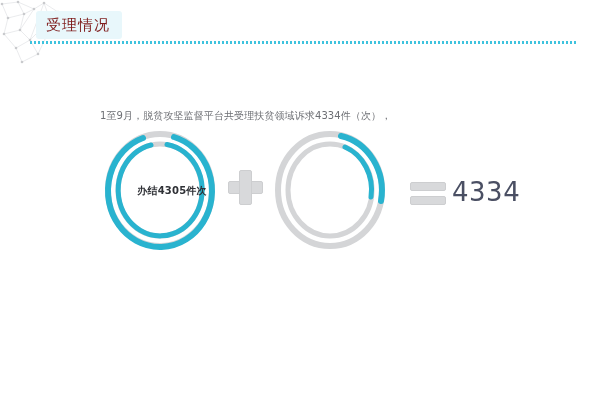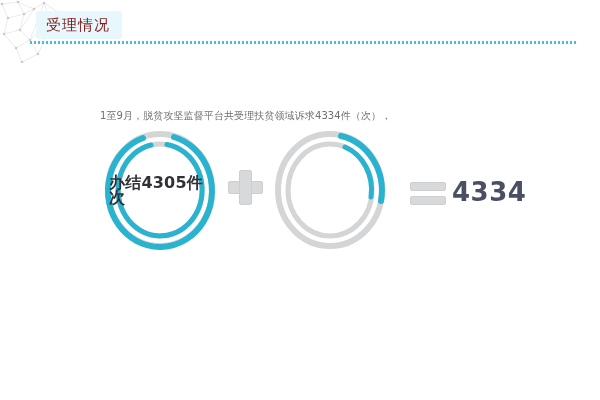--- a/index.html
+++ b/index.html
@@ -101,30 +101,30 @@
   .donut-2 { left: 271px; top: 1px; }
 
   .donut svg {
     position: absolute;
     left: 0;
     top: 0;
   }
 
   .donut-label {
     position: absolute;
-    left: 8px;
+    left: 24px;
     top: 0;
     width: 94px;
     height: 126px;
     display: flex;
     align-items: center;
     justify-content: center;
-    text-align: left;
+    text-align: center;
     color: #2f3136;
-    font-size: 16px;
+    font-size: 10px;
     font-weight: bold;
     line-height: 15px;
     letter-spacing: 0.2px;
   }
 
   
   .plus-sign {
     position: absolute;
     left: 228px;
     top: 44px;
@@ -172,21 +172,21 @@
   .equals-sign .bar-top { top: 0; }
   .equals-sign .bar-bottom { top: 14px; }
 
   
   .total-value {
     position: absolute;
     left: 452px;
     top: 50px;
     color: #4a4f63;
     font-size: 26px;
-    font-weight: bold;
+    font-weight: normal;
     letter-spacing: 0.5px;
     line-height: 32px;
     white-space: nowrap;
   }
 </style>
 </head>
 <body>
 
 <svg class="network-deco" viewBox="0 0 62 64" width="62" height="64">
   <g stroke="#dcdde0" stroke-width="0.6" fill="none">

